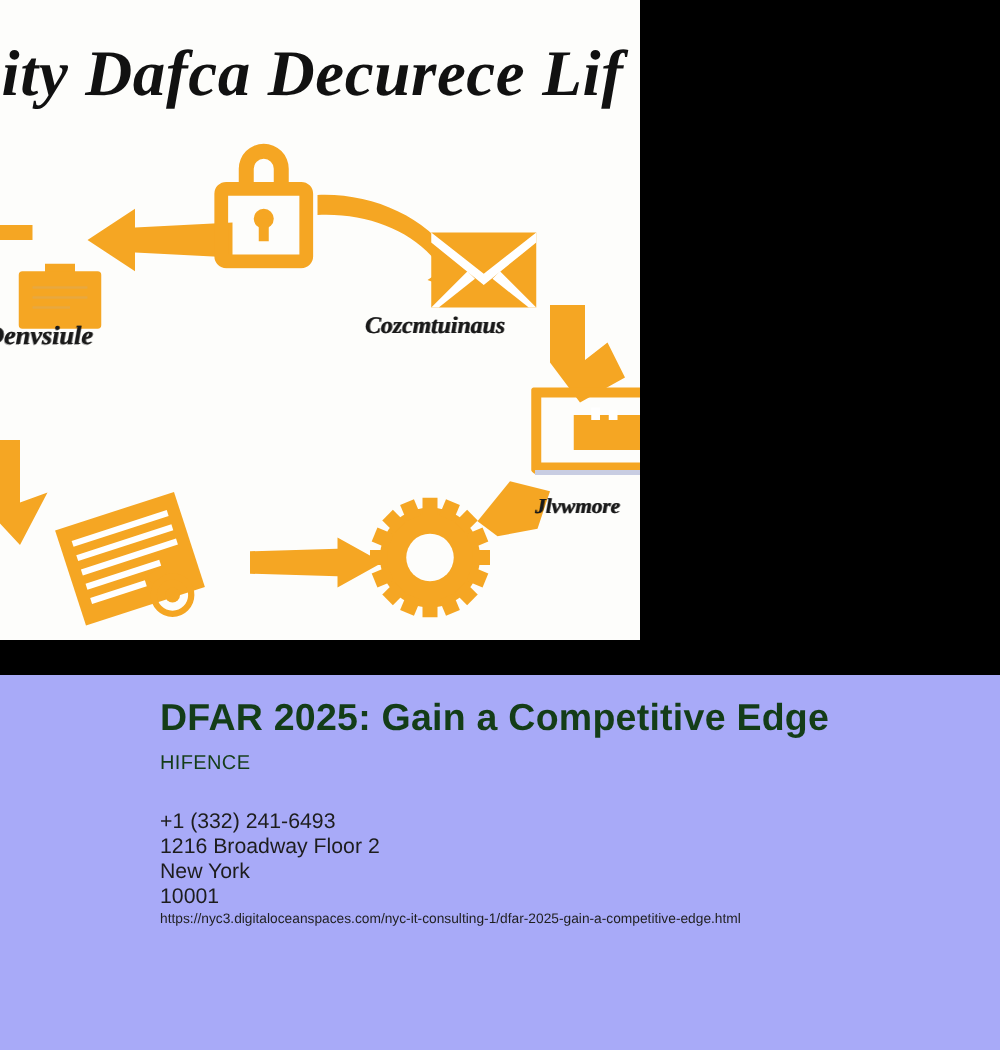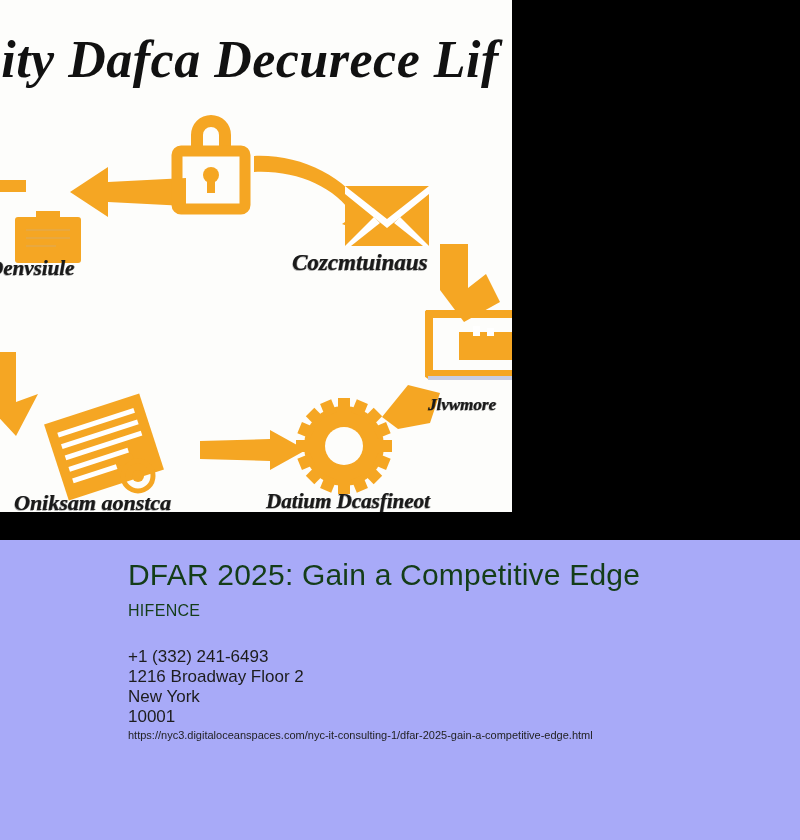--- a/index.html
+++ b/index.html
@@ -59,21 +59,21 @@
     position: absolute;
     font-family: "Liberation Serif", serif;
     font-style: italic;
     font-weight: bold;
     color: #1a1a1a;
     white-space: nowrap;
     text-shadow: 0.7px 0.4px 0 rgba(0,0,0,0.55), -0.5px 0.6px 0 rgba(0,0,0,0.3);
   }
 
   .lbl-documentary { left: 140px; top: 215px; font-size: 21px; }
-  .lbl-communications { left: 292px; top: 250px; font-size: 23px; }
+  .lbl-communications { left: 292px; top: 250px; font-size: 19px; }
   .lbl-deliverables { left: -12px; top: 256px; font-size: 21px; }
   .lbl-monitoring { left: 428px; top: 395px; font-size: 17px; font-style: italic; }
   .lbl-outset { left: 14px; top: 490px; font-size: 22px; }
   .lbl-continuous { left: 266px; top: 489px; font-size: 21px; }
 
   
   .ico { position: absolute; }
 
   
   #lock-icon { left: 163px; top: 105px; width: 96px; height: 110px; }
@@ -111,21 +111,21 @@
     width: 800px;
     height: 300px;
     background: #a8aaf8;
   }
 
   #page-title {
     position: absolute;
     left: 128px;
     top: 18px;
     font-size: 30px;
-    font-weight: normal;
+    font-weight: bold;
     color: #143d18;
     margin: 0;
     letter-spacing: 0.2px;
     white-space: nowrap;
   }
 
   #brand-name {
     position: absolute;
     left: 128px;
     top: 62px;
@@ -257,22 +257,20 @@
     </svg>
     <svg class="ico" id="magnifier-icon" viewBox="0 0 42 42">
       <circle cx="22" cy="24" r="15" fill="none" stroke="#F5A623" stroke-width="5"></circle>
       <circle cx="22" cy="24" r="6" fill="#F5A623"></circle>
       <rect x="2" y="4" width="16" height="7" rx="3" fill="#F5A623" transform="rotate(-35 10 8)"></rect>
     </svg>
 
     <div class="diagram-label lbl-communications">Cozcmtuinaus</div>
     <div class="diagram-label lbl-deliverables">Denvsiule</div>
     <div class="diagram-label lbl-monitoring">Jlvwmore</div>
-    <div class="diagram-label lbl-outset">Oniksaт aonstca</div>
-    <div class="diagram-label lbl-continuous">Datiuт Dcasfineot</div>
 
   </div>
 </div>
 
 <div id="content-panel">
 
   <h1 id="page-title">DFAR 2025: Gain a Competitive Edge</h1>
 
   <h2 id="brand-name">HIFENCE</h2>
 

